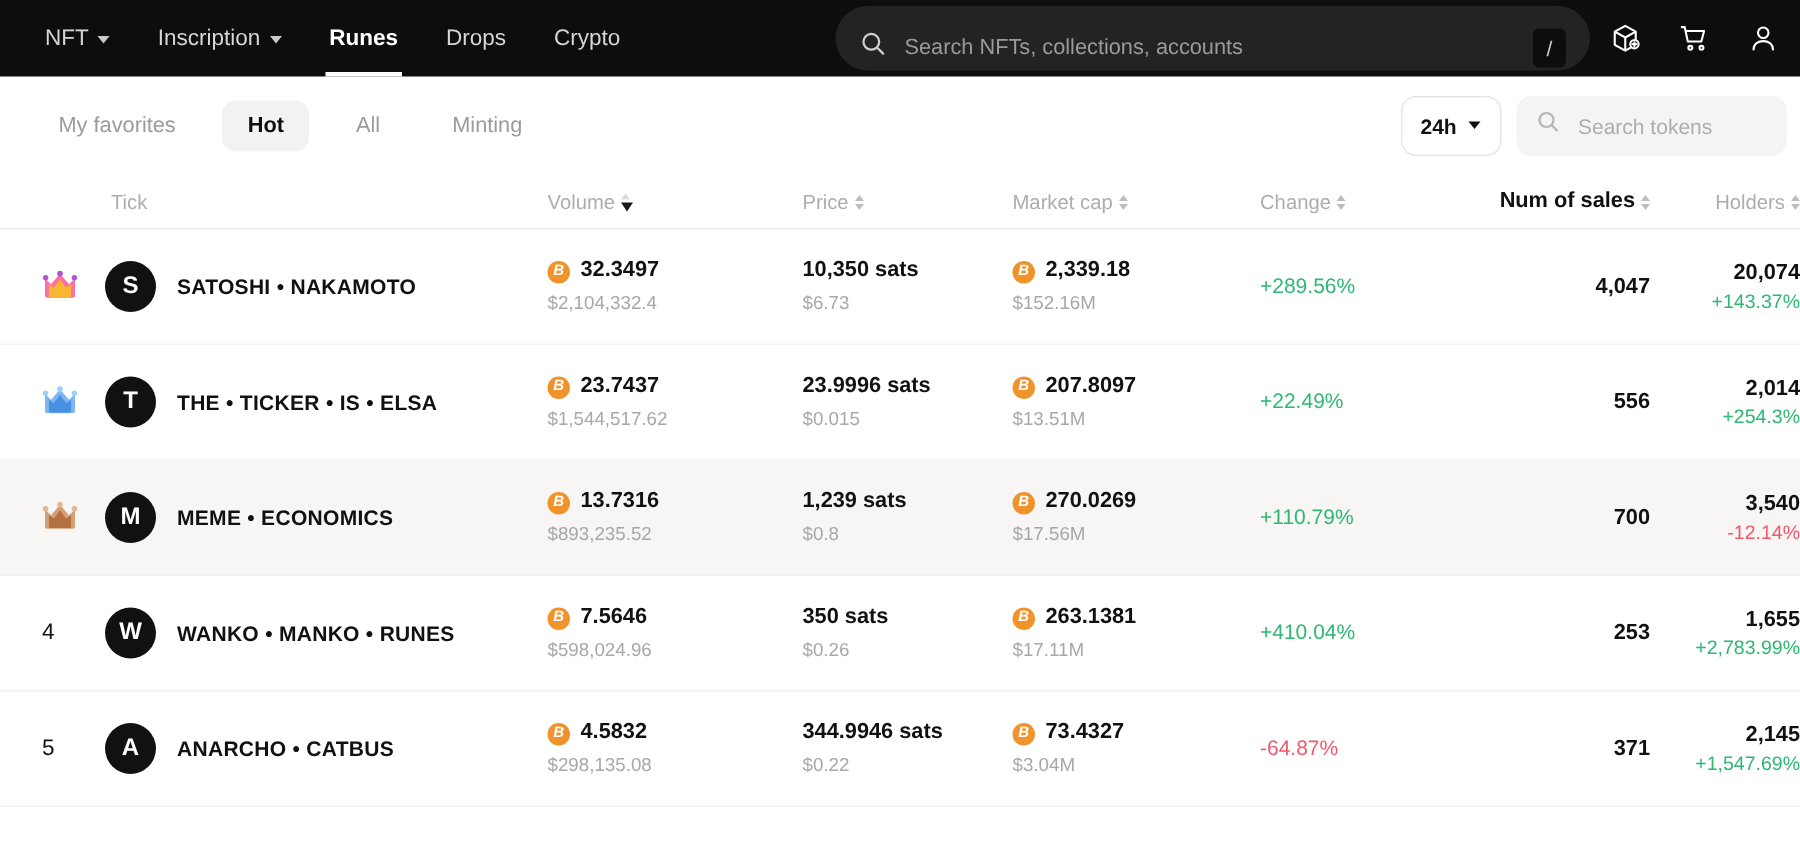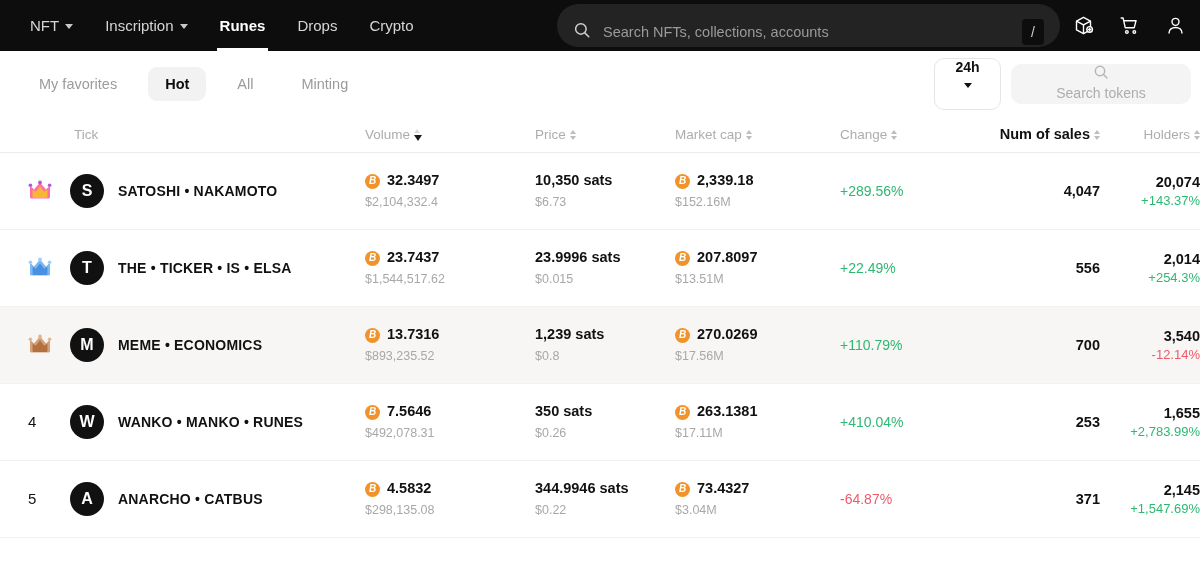--- a/index.html
+++ b/index.html
@@ -130,51 +130,49 @@
     font-weight: 700;
   }
   .filter-right {
     position: absolute;
     right: 9px;
     display: flex;
     align-items: center;
     gap: 10px;
   }
   .period-select {
-    height: 52px;
+    height: 40px;
     min-width: 67px;
     padding: 0 12px;
     border: 1px solid #e6e6e6;
     border-radius: 10px;
     background: #fff;
     display: flex;
     align-items: center;
     gap: 8px;
     font-size: 14px;
     font-weight: 700;
     color: #111;
     cursor: pointer;
-    flex-direction: column;
   }
   .chev {
     width: 0; height: 0;
     border-left: 4.5px solid transparent;
     border-right: 4.5px solid transparent;
     border-top: 5.5px solid #111;
   }
   .token-search {
     width: 180px;
     height: 40px;
     background: #f4f4f4;
     border-radius: 10px;
     display: flex;
     align-items: center;
     padding: 0 13px;
-    gap: 1px;
-    flex-direction: column;
+    gap: 12px;
   }
   .token-search .ph { color: #adadad; font-size: 14px; }
 
   
   .table { width: 1200px; }
   .thead {
     height: 37px;
     display: flex;
     align-items: center;
     border-bottom: 1px solid #ededed;
@@ -617,21 +615,21 @@
             <div class="avatar">W</div>
             <div class="tickname">WANKO • MANKO • RUNES</div>
           </div>
         </div>
         <div class="c-vol">
           <div class="stack">
             <div class="primary">
               <span class="btc">B</span>
               <span>7.5646</span>
             </div>
-            <div class="secondary">$492,078.31</div>
+            <div class="secondary">$598,024.96</div>
           </div>
         </div>
         <div class="c-price">
           <div class="stack">
             <div class="primary">
               <span>350 sats</span>
             </div>
             <div class="secondary">$0.26</div>
           </div>
         </div>

